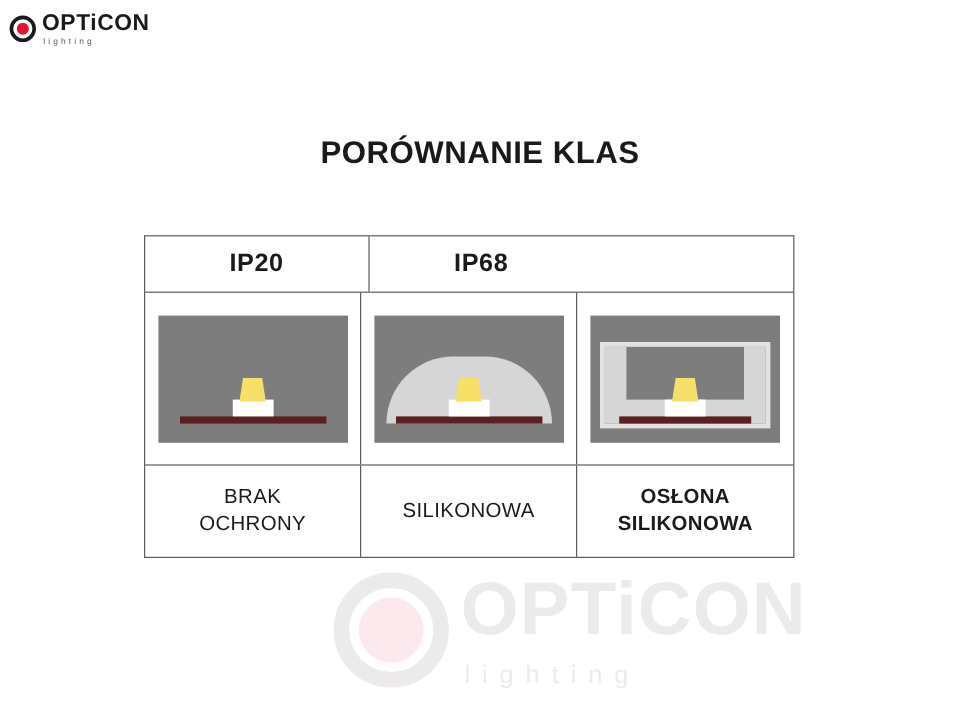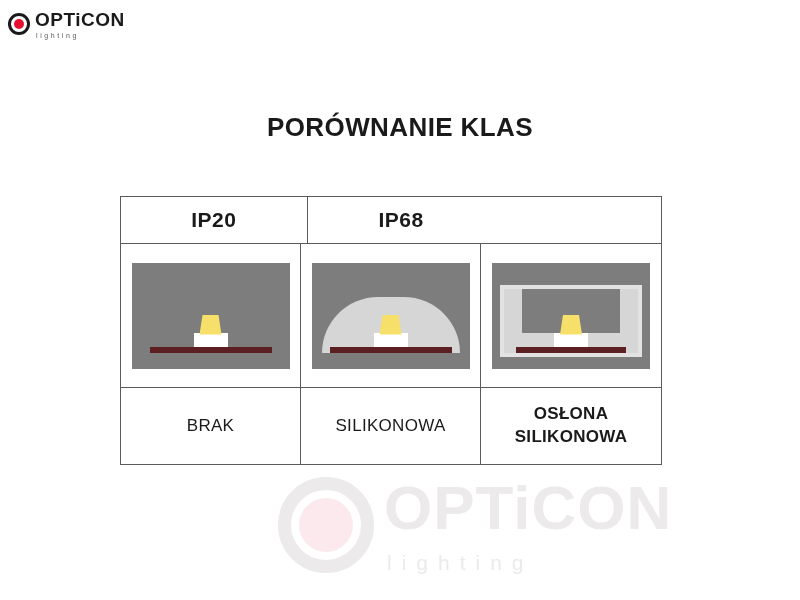--- a/index.html
+++ b/index.html
@@ -366,20 +366,21 @@
         <div class="pcb"></div>
         <div class="led-base"></div>
         <div class="led-chip glow"></div>
       </div>
     </div>
   </div>
 
   <div class="row labels">
     <div class="cell">
       <span>BRAK</span>
+      <span>OCHRONY</span>
     </div>
     <div class="cell">
       <span>SILIKONOWA</span>
     </div>
     <div class="cell">
       <span>OSŁONA</span>
       <span>SILIKONOWA</span>
     </div>
   </div>
 

